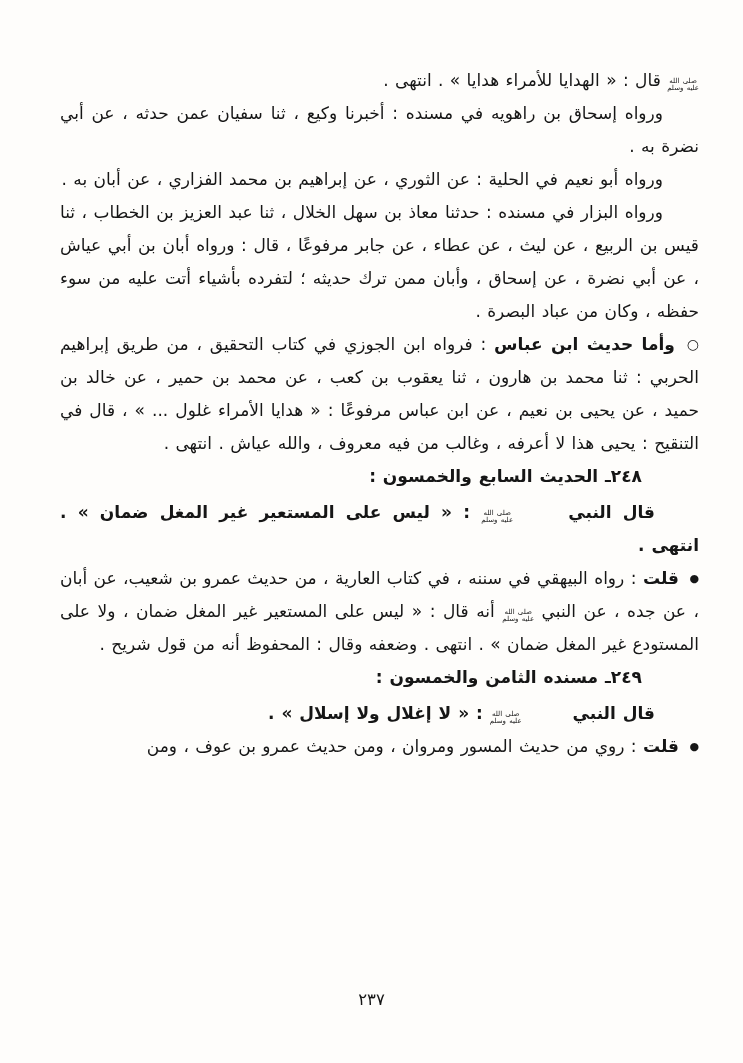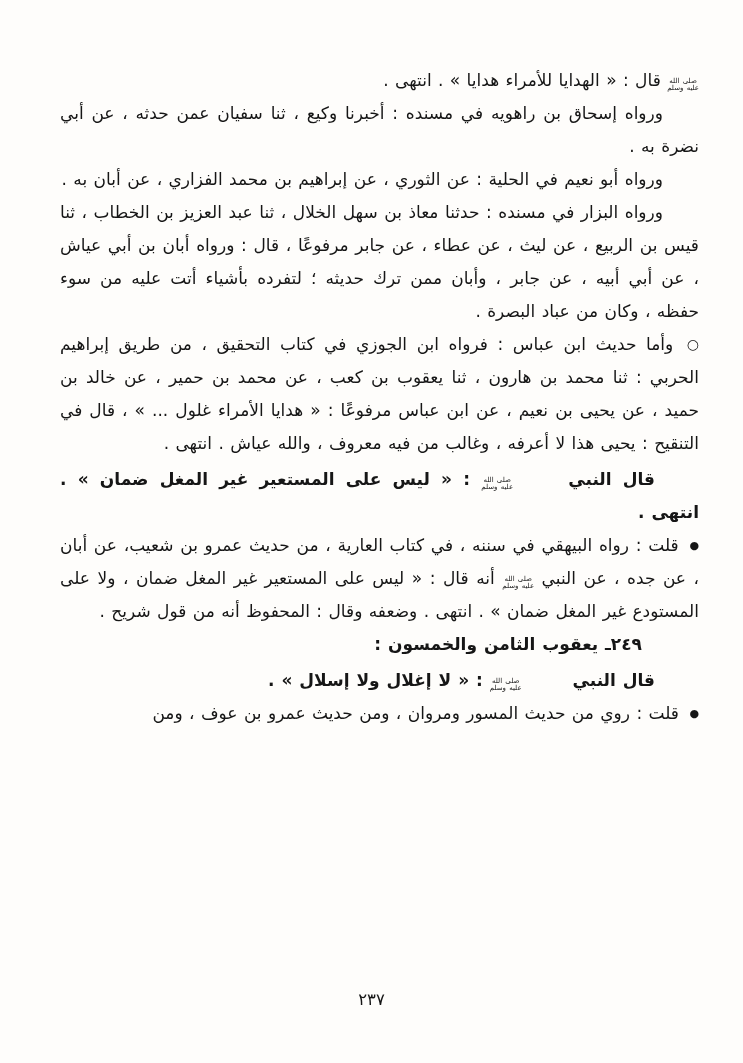--- a/index.html
+++ b/index.html
@@ -43,21 +43,21 @@
     text-indent: 57px;
   }
   .hadith-line {
     font-weight: bold;
     font-size: 18px;
     line-height: 36px;
     text-align: right;
     text-indent: 44px;
     margin-top: 3px !important;
   }
-  .lead { font-weight: normal; }
+  .lead { font-weight: bold; }
   .bullet {
     display: inline-block;
     font-size: 14px;
     vertical-align: 1px;
     margin-left: 4px;
   }
   .bullet.filled { font-size: 11px; vertical-align: 2px; }
   .saw {
     display: inline-block;
     text-align: center;
@@ -87,44 +87,45 @@
 
     <p>
       <span class="saw"><span>صلى الله</span><span>عليه وسلم</span></span>
       <span>قال : « الهدايا للأمراء هدايا » . انتهى .</span>
     </p>
 
     <p class="indent mt-lg">ورواه إسحاق بن راهويه في مسنده : أخبرنا وكيع ، ثنا سفيان عمن حدثه ، عن أبي نضرة به .</p>
 
     <p class="indent mt-md">ورواه أبو نعيم في الحلية : عن الثوري ، عن إبراهيم بن محمد الفزاري ، عن أبان به .</p>
 
-    <p class="indent mt-md">ورواه البزار في مسنده : حدثنا معاذ بن سهل الخلال ، ثنا عبد العزيز بن الخطاب ، ثنا قيس بن الربيع ، عن ليث ، عن عطاء ، عن جابر مرفوعًا ، قال : ورواه أبان بن أبي عياش ، عن أبي أبيه ، عن جابر ، وأبان ممن ترك حديثه ؛ لتفرده بأشياء أتت عليه من سوء حفظه ، وكان من عباد البصرة .</p>
+    <p class="indent mt-md">ورواه البزار في مسنده : حدثنا معاذ بن سهل الخلال ، ثنا عبد العزيز بن الخطاب ، ثنا قيس بن الربيع ، عن ليث ، عن عطاء ، عن جابر مرفوعًا ، قال : ورواه أبان بن أبي عياش ، عن أبي نضرة ، عن إسحاق ، وأبان ممن ترك حديثه ؛ لتفرده بأشياء أتت عليه من سوء حفظه ، وكان من عباد البصرة .</p>
 
     <p class="mt-md">
       <span class="bullet">○</span>
       <span class="lead">وأما حديث ابن عباس</span>
       <span>: فرواه ابن الجوزي في كتاب التحقيق ، من طريق إبراهيم الحربي : ثنا محمد بن هارون ، ثنا يعقوب بن كعب ، عن محمد بن حمير ، عن خالد بن حميد ، عن يحيى بن نعيم ، عن ابن عباس مرفوعًا : « هدايا الأمراء غلول ... » ، قال في التنقيح : يحيى هذا لا أعرفه ، وغالب من فيه معروف ، والله عياش . انتهى .</span>
     </p>
 
+    <p class="heading mt-sec">٢٤٨ـ الحديث السابع والخمسون :</p>
 
     <p class="hadith-line">
       <span>قال النبي</span>
       <span class="saw"><span>صلى الله</span><span>عليه وسلم</span></span>
       <span>: « ليس على المستعير غير المغل ضمان » . انتهى .</span>
     </p>
 
     <p class="mt-md">
       <span class="bullet filled">●</span>
       <span class="lead">قلت</span>
       <span>: رواه البيهقي في سننه ، في كتاب العارية ، من حديث عمرو بن شعيب، عن أبان ، عن جده ، عن النبي</span>
       <span class="saw"><span>صلى الله</span><span>عليه وسلم</span></span>
       <span>أنه قال : « ليس على المستعير غير المغل ضمان ، ولا على المستودع غير المغل ضمان » . انتهى . وضعفه وقال : المحفوظ أنه من قول شريح .</span>
     </p>
 
-    <p class="heading mt-sec">٢٤٩ـ يعقوب الثامن والخمسون :</p>
+    <p class="heading mt-sec">٢٤٩ـ مسنده الثامن والخمسون :</p>
 
     <p class="hadith-line">
       <span>قال النبي</span>
       <span class="saw"><span>صلى الله</span><span>عليه وسلم</span></span>
       <span>: « لا إغلال ولا إسلال » .</span>
     </p>
 
     <p class="mt-lg">
       <span class="bullet filled">●</span>
       <span class="lead">قلت</span>

